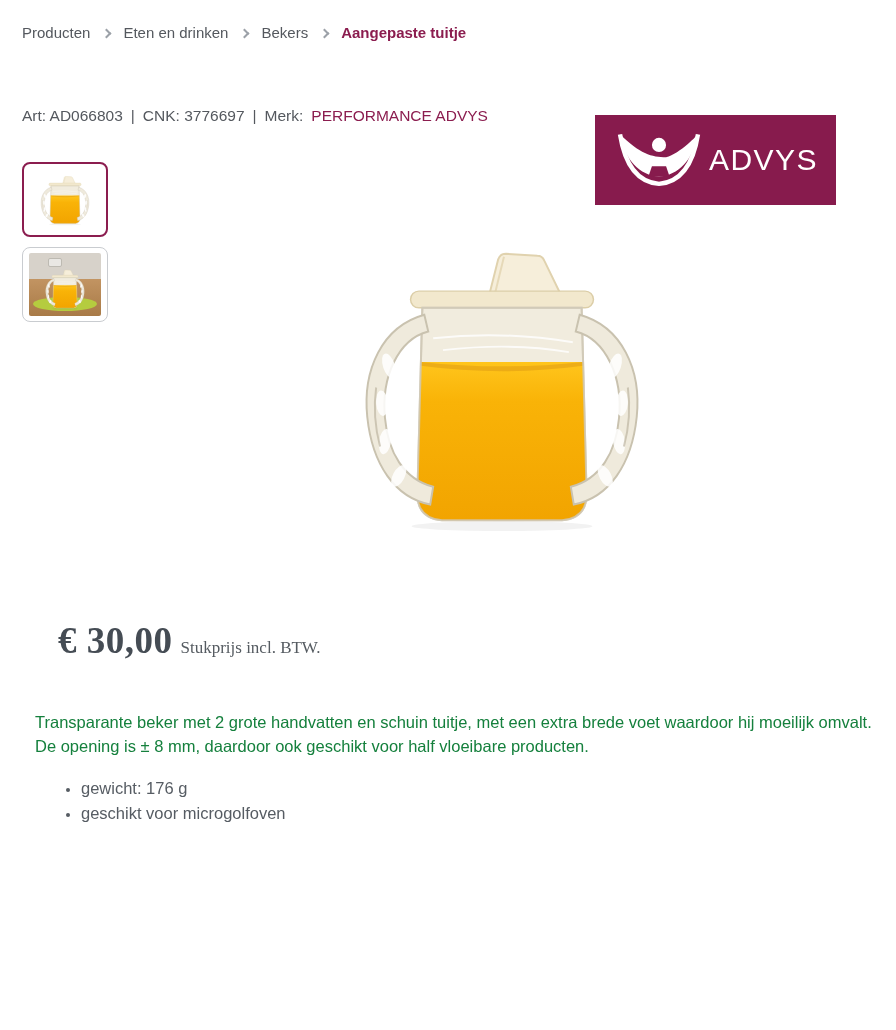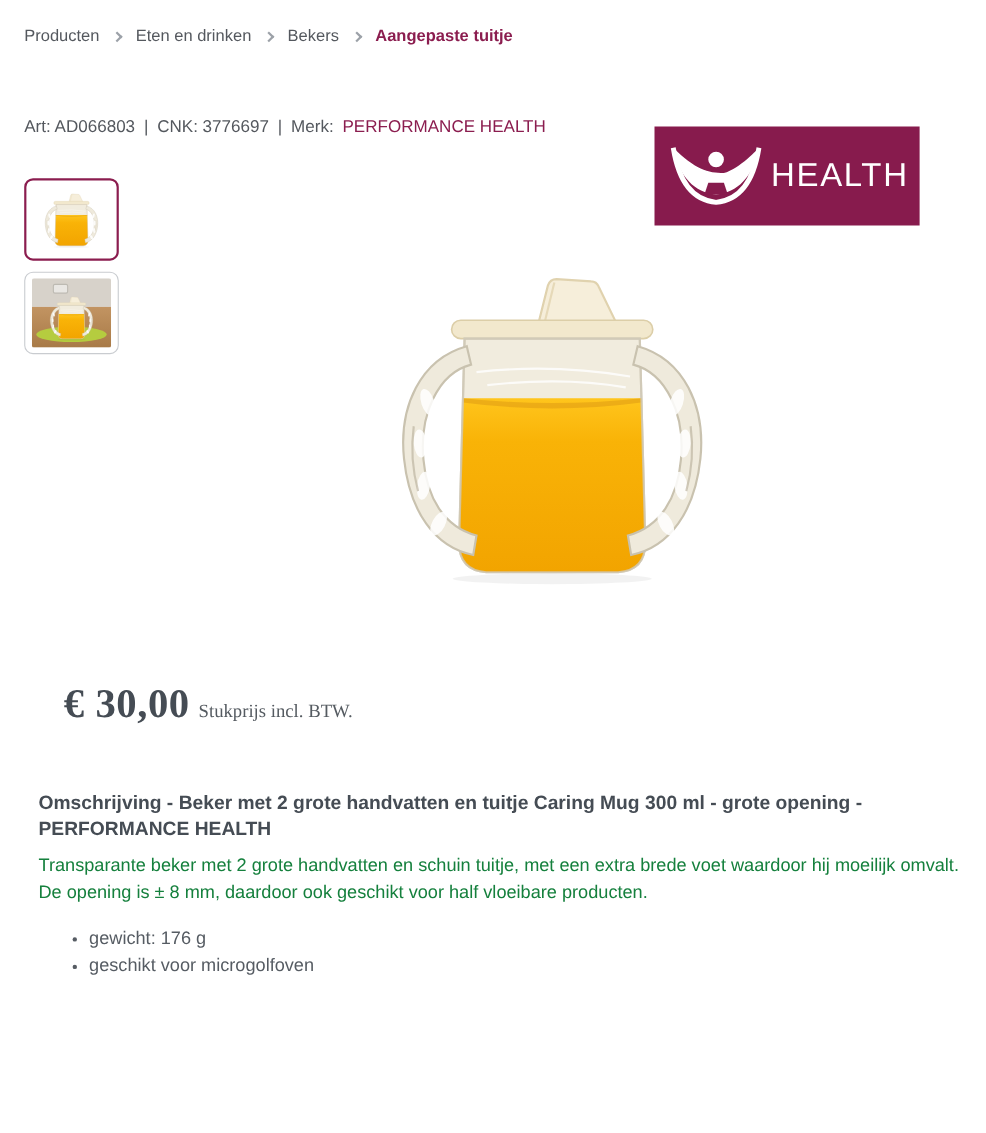--- a/index.html
+++ b/index.html
@@ -143,31 +143,31 @@
     <span class="crumb active">Aangepaste tuitje</span>
   </nav>
 
 
   <div class="artline">
     <span>Art: AD066803</span>
     <span>|</span>
     <span>CNK: 3776697</span>
     <span>|</span>
     <span>Merk:</span>
-    <span class="brand">PERFORMANCE HEALTH</span>
+    <span class="brand">PERFORMANCE ADVYS</span>
   </div>
 
   <div class="brand-logo">
     <svg width="92" height="62" viewBox="0 0 100 70">
       <path d="M6,6 C28,28 42,32 58,32 C74,28 94,6 94,6 C88,36 72,52 50,54 C28,52 12,36 6,6 Z" fill="#ffffff"></path>
       <circle cx="50" cy="18" r="8" fill="#ffffff"></circle>
       <path d="M6,6 C12,44 28,60 50,62 C72,60 88,44 94,6" fill="none" stroke="#ffffff" stroke-width="5"></path>
       <path d="M42,42 L58,42 L62,54 L38,54 Z" fill="#871B4D"></path>
     </svg>
-    <span class="logo-text">HEALTH</span>
+    <span class="logo-text">ADVYS</span>
   </div>
 
   <div class="thumb selected">
     <svg viewBox="0 0 300 300" width="56" height="52">
         <use href="#cupArt"></use>
       </svg>
   </div>
   <div class="thumb plain">
     <div class="thumb-photo">
       <div class="wall"></div>
@@ -185,21 +185,20 @@
         <use href="#cupArt"></use>
       </svg>
   </div>
 
   <div class="price-row">
     <span class="price-amount">€ 30,00</span>
     <span class="price-note">Stukprijs incl. BTW.</span>
   </div>
 
   <section class="info">
-    <h3>Omschrijving - Beker met 2 grote handvatten en tuitje Caring Mug 300 ml - grote opening - PERFORMANCE HEALTH</h3>
     <p>Transparante beker met 2 grote handvatten en schuin tuitje, met een extra brede voet waardoor hij moeilijk omvalt. De opening is ± 8 mm, daardoor ook geschikt voor half vloeibare producten.</p>
     <ul>
       <li>gewicht: 176 g</li>
       <li>geschikt voor microgolfoven</li>
     </ul>
   </section>
 
 </div>
 
 </body></html>

